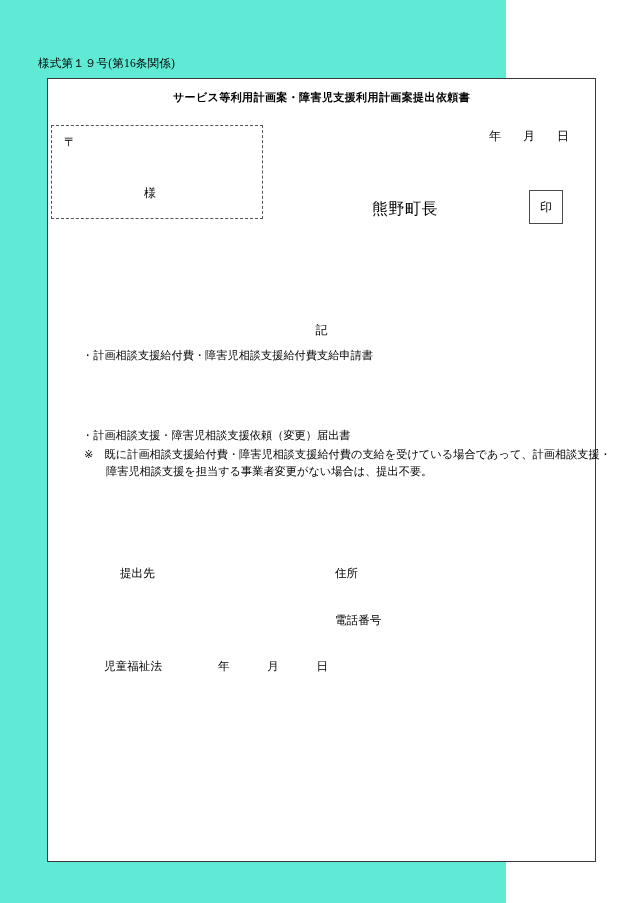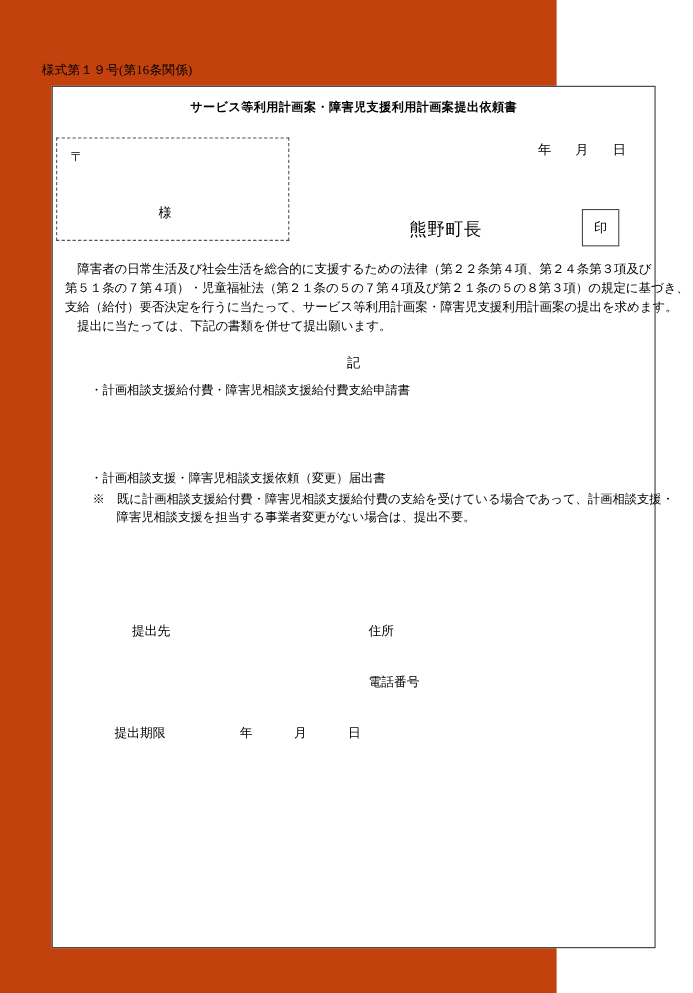--- a/index.html
+++ b/index.html
@@ -14,21 +14,21 @@
     font-family: "Liberation Serif", "DejaVu Serif", serif;
     color: #000000;
     overflow: hidden;
   }
 
   .page {
     position: absolute;
     left: 0; top: 0;
     width: 506px;
     height: 903px;
-    background: #c2410c;
+    background: #5eead4;
   }
 
   
   .form-number {
     position: absolute;
     left: 38px;
     top: 56px;
     font-size: 11.5px;
     letter-spacing: 0.2px;
     white-space: nowrap;
@@ -151,21 +151,21 @@
   
   .doc-item {
     position: absolute;
     left: 22px;
     width: 512px;
     font-size: 11.2px;
     font-family: "Liberation Sans", "DejaVu Sans", sans-serif;
     line-height: 17px;
   }
   .doc-item.item-1 { top: 268px; }
-  .doc-item.item-2 { top: 348px; font-family: Liberation Serif, serif; }
+  .doc-item.item-2 { top: 348px; }
   .doc-item .bullet-line { display: block; white-space: nowrap; margin-left: 12px; }
   .doc-item .note { display: block; margin-top: 2px; padding-left: 14px; }
   .doc-item .note .nl { display: block; white-space: nowrap; }
   .doc-item .note .nl.cont { padding-left: 22px; }
 
   
   .field-label {
     position: absolute;
     font-size: 11.6px;
     font-family: "Liberation Sans", "DejaVu Sans", sans-serif;
@@ -200,26 +200,20 @@
       <span class="postal-mark">〒</span>
       <span class="sama">様</span>
     </div>
 
     <div class="date-line">年　月　日</div>
 
     <div class="issuer">熊野町長</div>
 
     <div class="seal-box">印</div>
 
-    <div class="body-para">
-      <span class="ln">　障害者の日常生活及び社会生活を総合的に支援するための法律（第２２条第４項、第２４条第３項及び</span>
-      <span class="ln">第５１条の７第４項）・児童福祉法（第２１条の５の７第４項及び第２１条の５の８第３項）の規定に基づき、</span>
-      <span class="ln">支給（給付）要否決定を行うに当たって、サービス等利用計画案・障害児支援利用計画案の提出を求めます。</span>
-      <span class="ln">　提出に当たっては、下記の書類を併せて提出願います。</span>
-    </div>
 
     <div class="ki-mark">記</div>
 
     <div class="doc-item item-1">
       <span class="bullet-line">・計画相談支援給付費・障害児相談支援給付費支給申請書</span>
     </div>
 
     <div class="doc-item item-2">
       <span class="bullet-line">・計画相談支援・障害児相談支援依頼（変更）届出書</span>
       <span class="note">
@@ -227,18 +221,18 @@
         <span class="nl cont">障害児相談支援を担当する事業者変更がない場合は、提出不要。</span>
       </span>
     </div>
 
     <div class="field-label lbl-submit-to">提出先</div>
 
     <div class="field-label lbl-address">住所</div>
 
     <div class="field-label lbl-phone">電話番号</div>
 
-    <div class="field-label lbl-deadline">提出期限</div>
+    <div class="field-label lbl-deadline">児童福祉法</div>
 
     <div class="deadline-date">年　月　日</div>
 
   </div>
 </div>
 
 </body></html>

